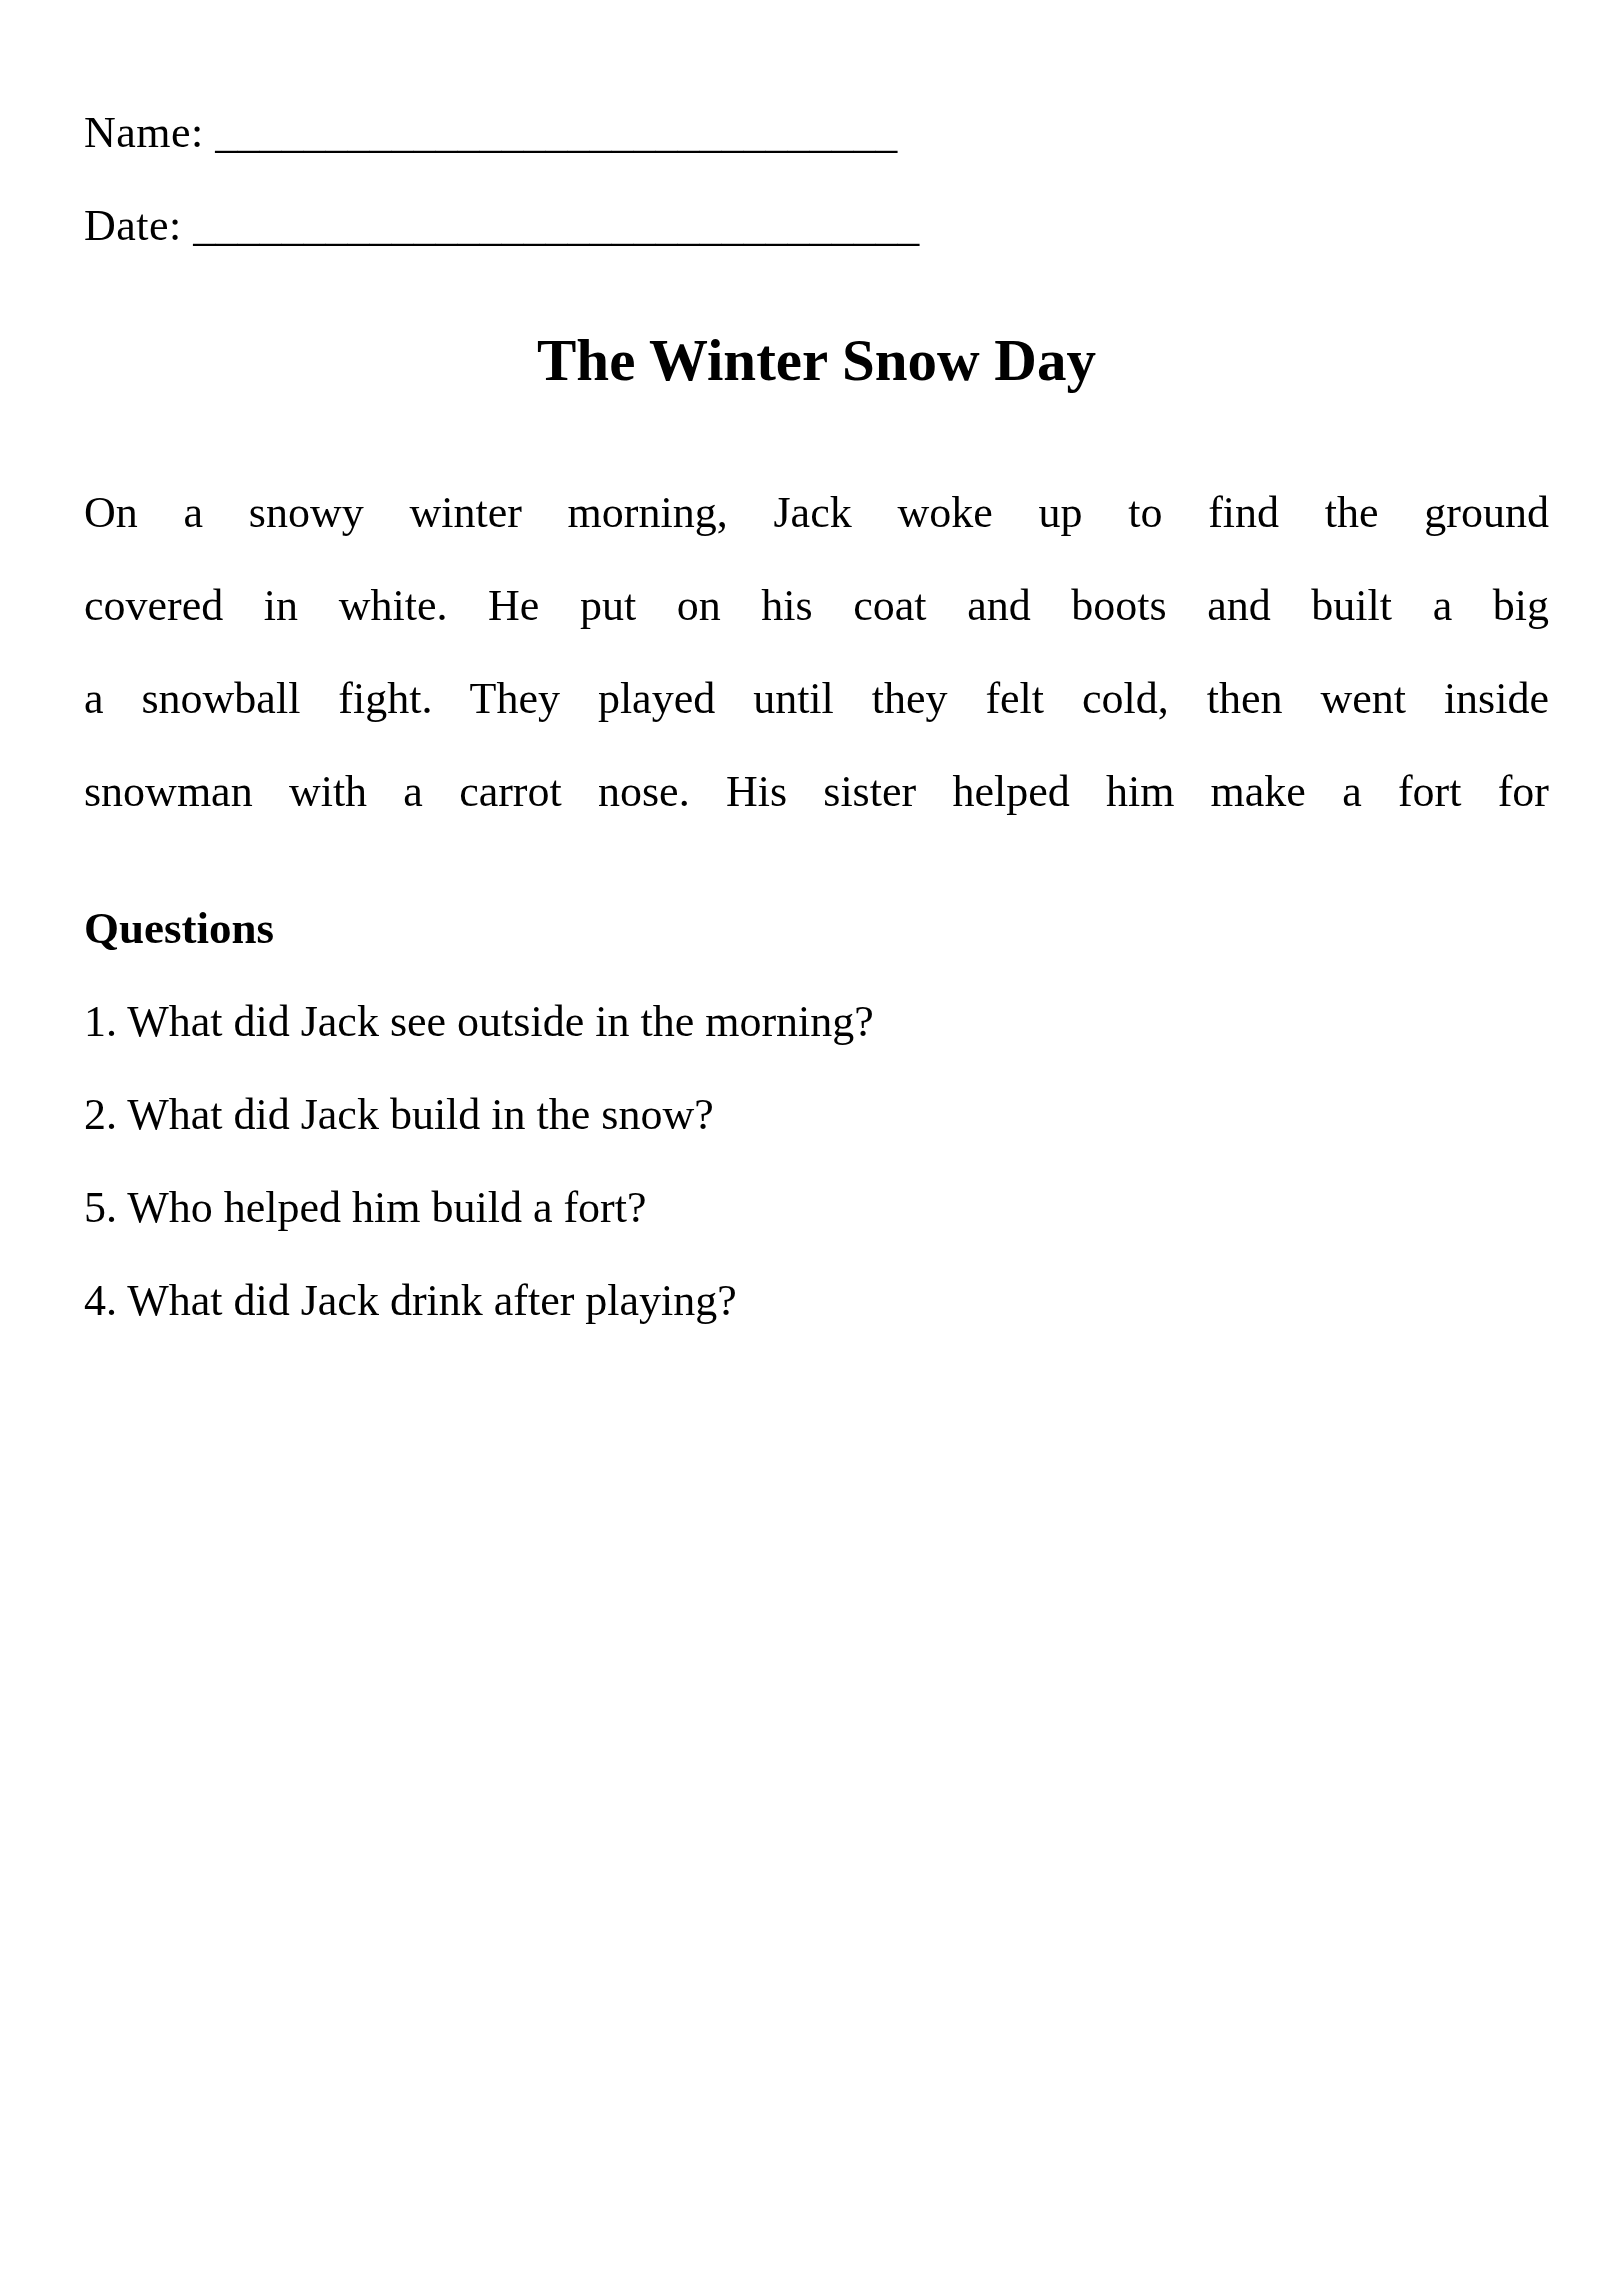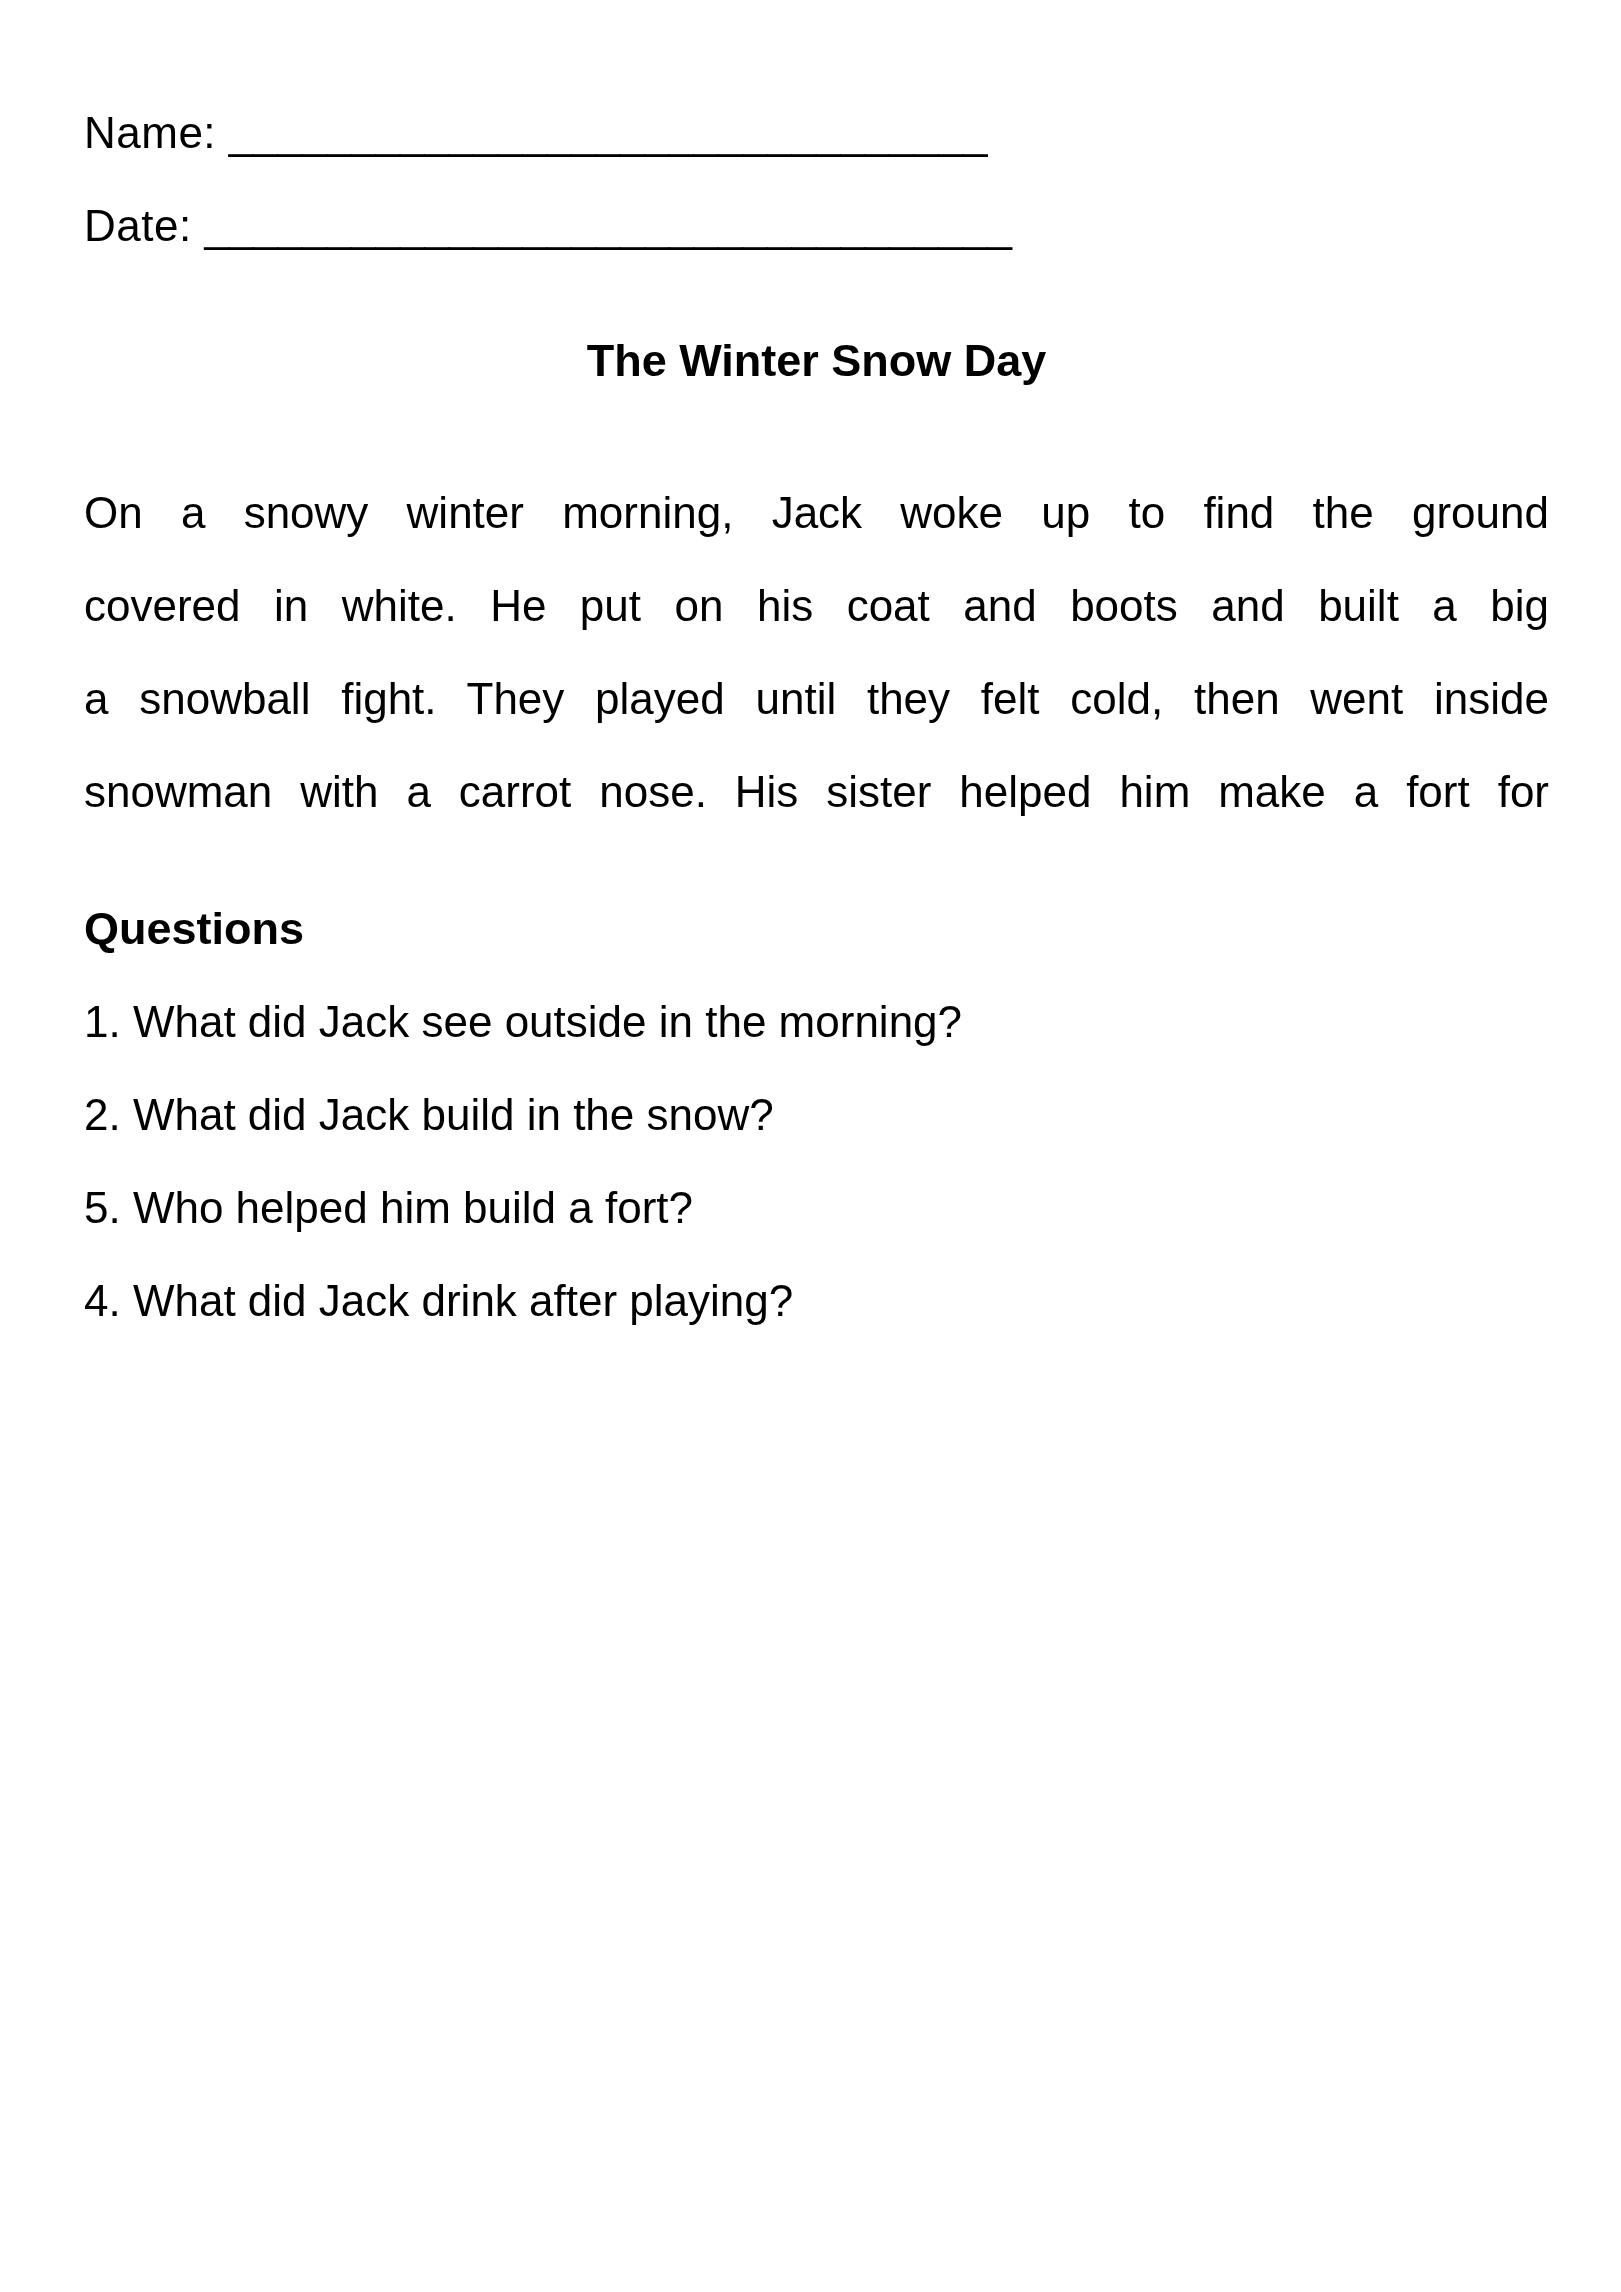--- a/index.html
+++ b/index.html
@@ -15,20 +15,21 @@
     font-size: 44px;
     color: #000000;
     overflow: hidden;
   }
 
   .page {
     width: 1621px;
     height: 2291px;
     background: #ffffff;
     padding: 86px 72px 0 84px;
+    font-family: Liberation Serif, serif;
   }
 
   .field-row {
     line-height: 93px;
     white-space: nowrap;
     overflow: hidden;
     letter-spacing: 0.5px;
   }
 
   .field-label {
@@ -38,21 +39,21 @@
   .blank-line {
     display: inline;
     letter-spacing: 0;
   }
 
   .doc-title {
     margin-top: 42px;
     line-height: 93px;
     text-align: center;
     font-weight: bold;
-    font-size: 45px;
+    font-size: 59px;
   }
 
   .story {
     margin-top: 59px;
     line-height: 93px;
   }
 
   .story-line {
     text-align: justify;
     text-align-last: justify;

